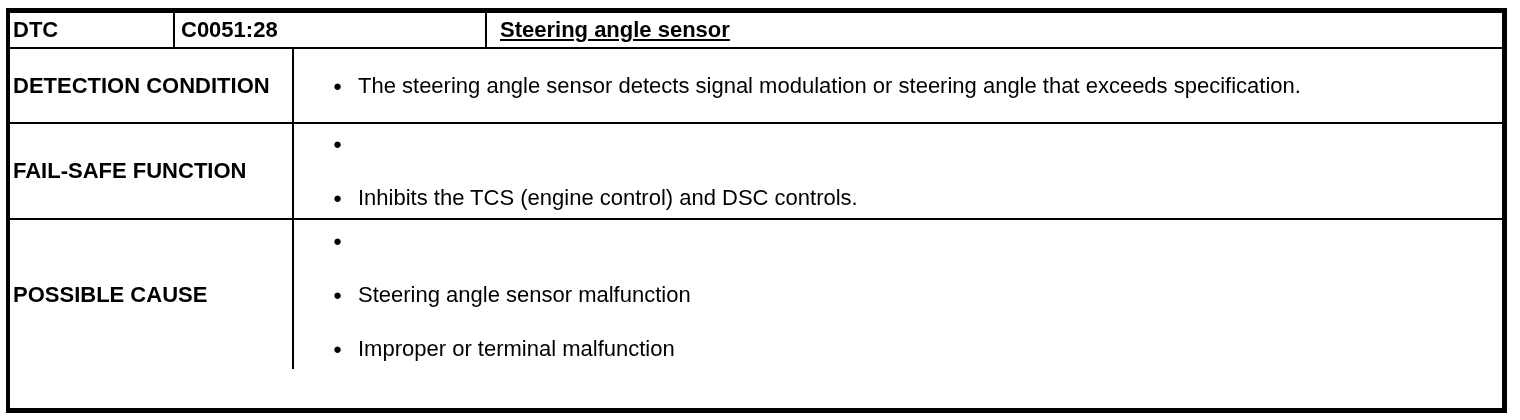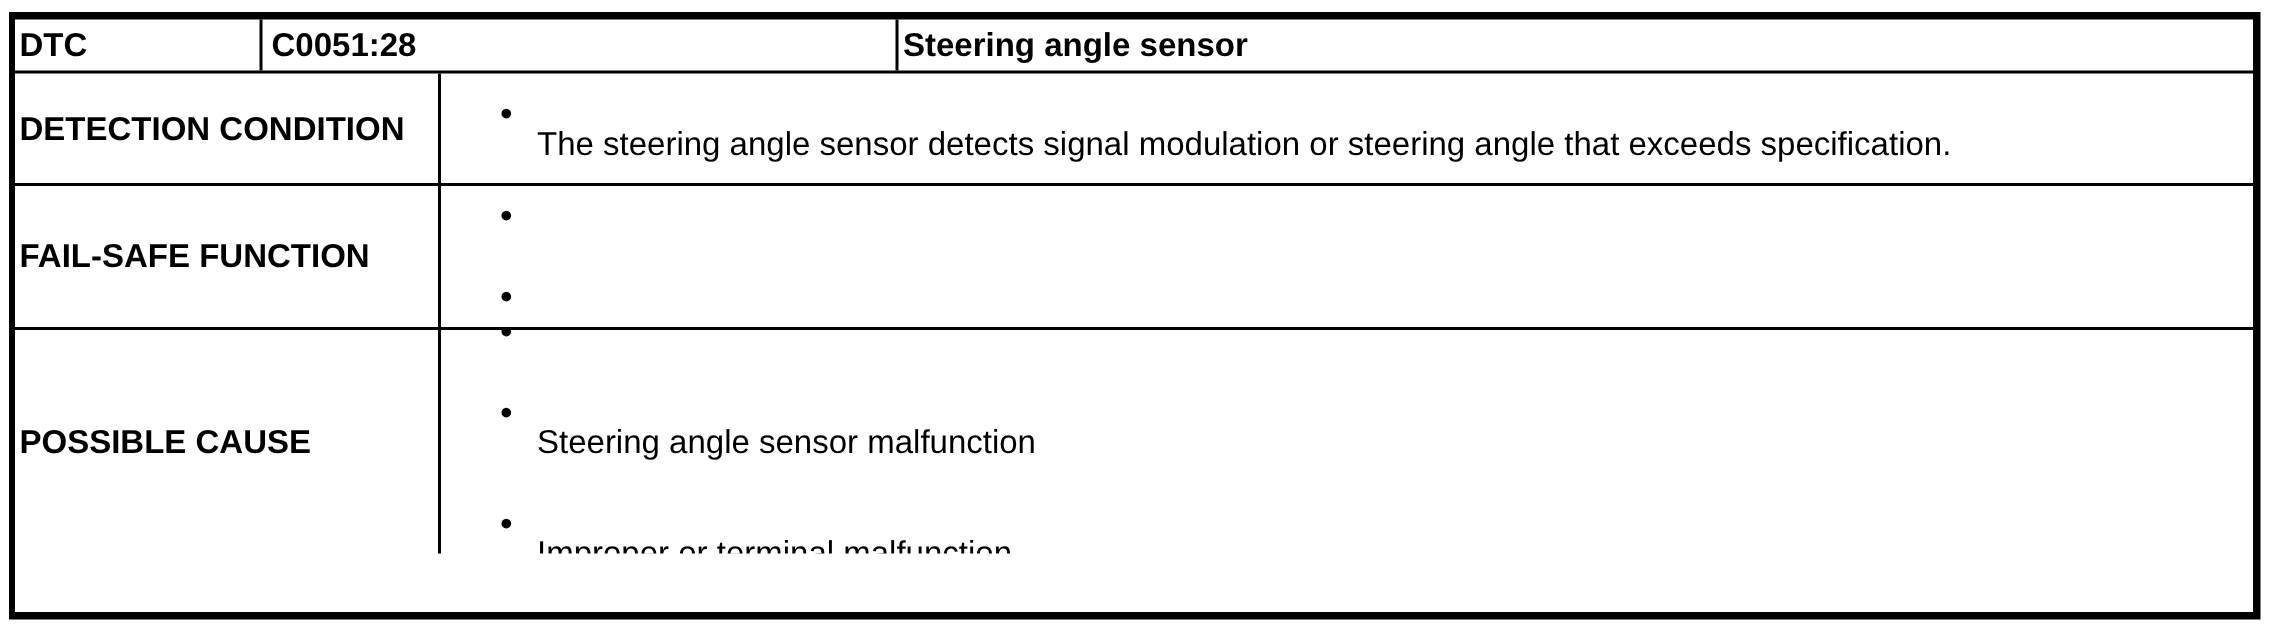--- a/index.html
+++ b/index.html
@@ -32,22 +32,22 @@
   .cell { overflow: hidden; }
   .label-cell {
     font-weight: bold;
     font-size: 22px;
     display: flex;
     align-items: center;
     padding-left: 3px;
     white-space: nowrap;
   }
   .c1 { width: 165px; border-right: 2px solid #000; }
-  .c2 { width: 424px; border-right: 2px solid #000; padding-left: 6px; }
-  .c3 { flex: 1; padding-left: 3px; }
+  .c2 { width: 312px; border-right: 2px solid #000; padding-left: 6px; }
+  .c3 { flex: 1; padding-left: 13px; text-decoration: underline; }
   .lab { width: 284px; border-right: 2px solid #000; }
   .content {
     flex: 1;
     display: flex;
     flex-direction: column;
     justify-content: center;
     gap: 24px;
     padding: 2px 20px 2px 0;
   }
   .item {
@@ -55,21 +55,21 @@
     align-items: flex-start;
     padding-left: 39px;
     font-size: 22px;
     line-height: 30px;
   }
   .bullet {
     flex: 0 0 25px;
     font-size: 15px;
     line-height: 30px;
   }
-  .txt { flex: 1; max-width: 1020px; margin-top: 20px; }
+  .txt { flex: 1; max-width: 1020px; }
   .dash-cell {
     flex: 1;
     display: flex;
     align-items: center;
     padding-left: 5px;
     font-size: 24px;
     font-weight: bold;
   }
 </style>
 </head>
@@ -94,20 +94,21 @@
   </div>
 
   <div class="row r3">
     <div class="cell label-cell lab">FAIL-SAFE FUNCTION</div>
     <div class="cell content">
       <div class="item">
         <span class="bullet">●</span>
       </div>
       <div class="item">
         <span class="bullet">●</span>
+        <span class="txt">Inhibits the TCS (engine control) and DSC controls.</span>
       </div>
     </div>
   </div>
 
   <div class="row r4">
     <div class="cell label-cell lab">POSSIBLE CAUSE</div>
     <div class="cell content">
       <div class="item">
         <span class="bullet">●</span>
       </div>

